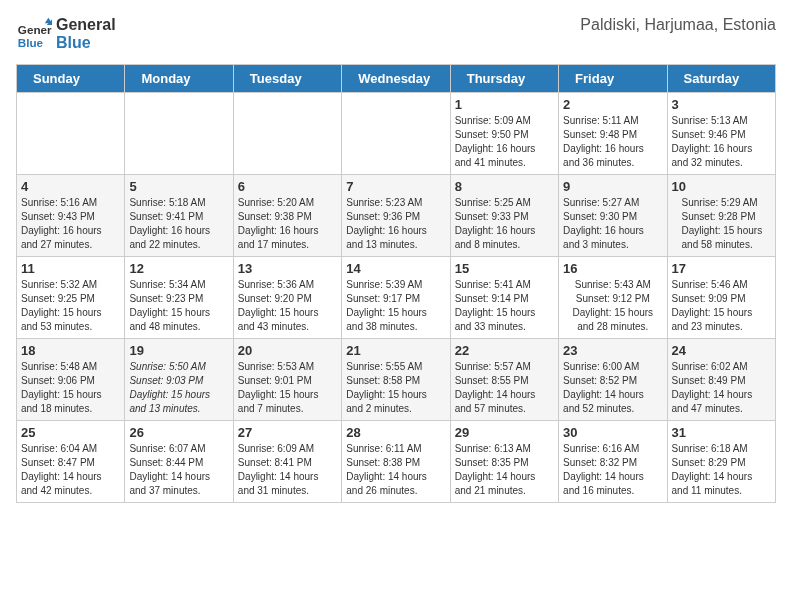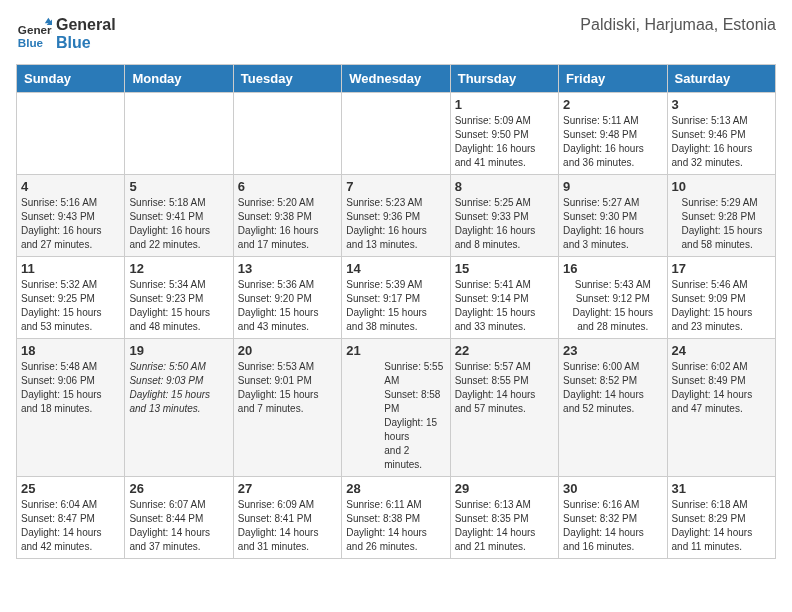--- a/index.html
+++ b/index.html
@@ -38,21 +38,21 @@
       color: #555;
     }
     table {
       width: 100%;
       border-collapse: collapse;
       font-size: 11px;
     }
     thead tr th {
       background: #2a7ab8;
       color: #fff;
-      padding: 6px 7px;
+      padding: 6px 16px;
       text-align: left;
       font-size: 13px;
       font-weight: bold;
       border: 1px solid #ccc;
     }
     tbody tr td {
       border: 1px solid #ccc;
       vertical-align: top;
       padding: 4px;
       width: 108px;
@@ -262,21 +262,21 @@
         </td>
         <td>
           <div class="day-num">20</div>
           <div class="day-info" style="white-space: pre-line;">Sunrise: 5:53 AM
 Sunset: 9:01 PM
 Daylight: 15 hours
 and 7 minutes.</div>
         </td>
         <td>
           <div class="day-num">21</div>
-          <div class="day-info" style="white-space: pre-line; margin-left: 38px;">Sunrise: 5:55 AM
+          <div class="day-info" style="white-space: pre-line;">Sunrise: 5:55 AM
 Sunset: 8:58 PM
 Daylight: 15 hours
 and 2 minutes.</div>
         </td>
         <td>
           <div class="day-num">22</div>
           <div class="day-info" style="white-space: pre-line;">Sunrise: 5:57 AM
 Sunset: 8:55 PM
 Daylight: 14 hours
 and 57 minutes.</div>

